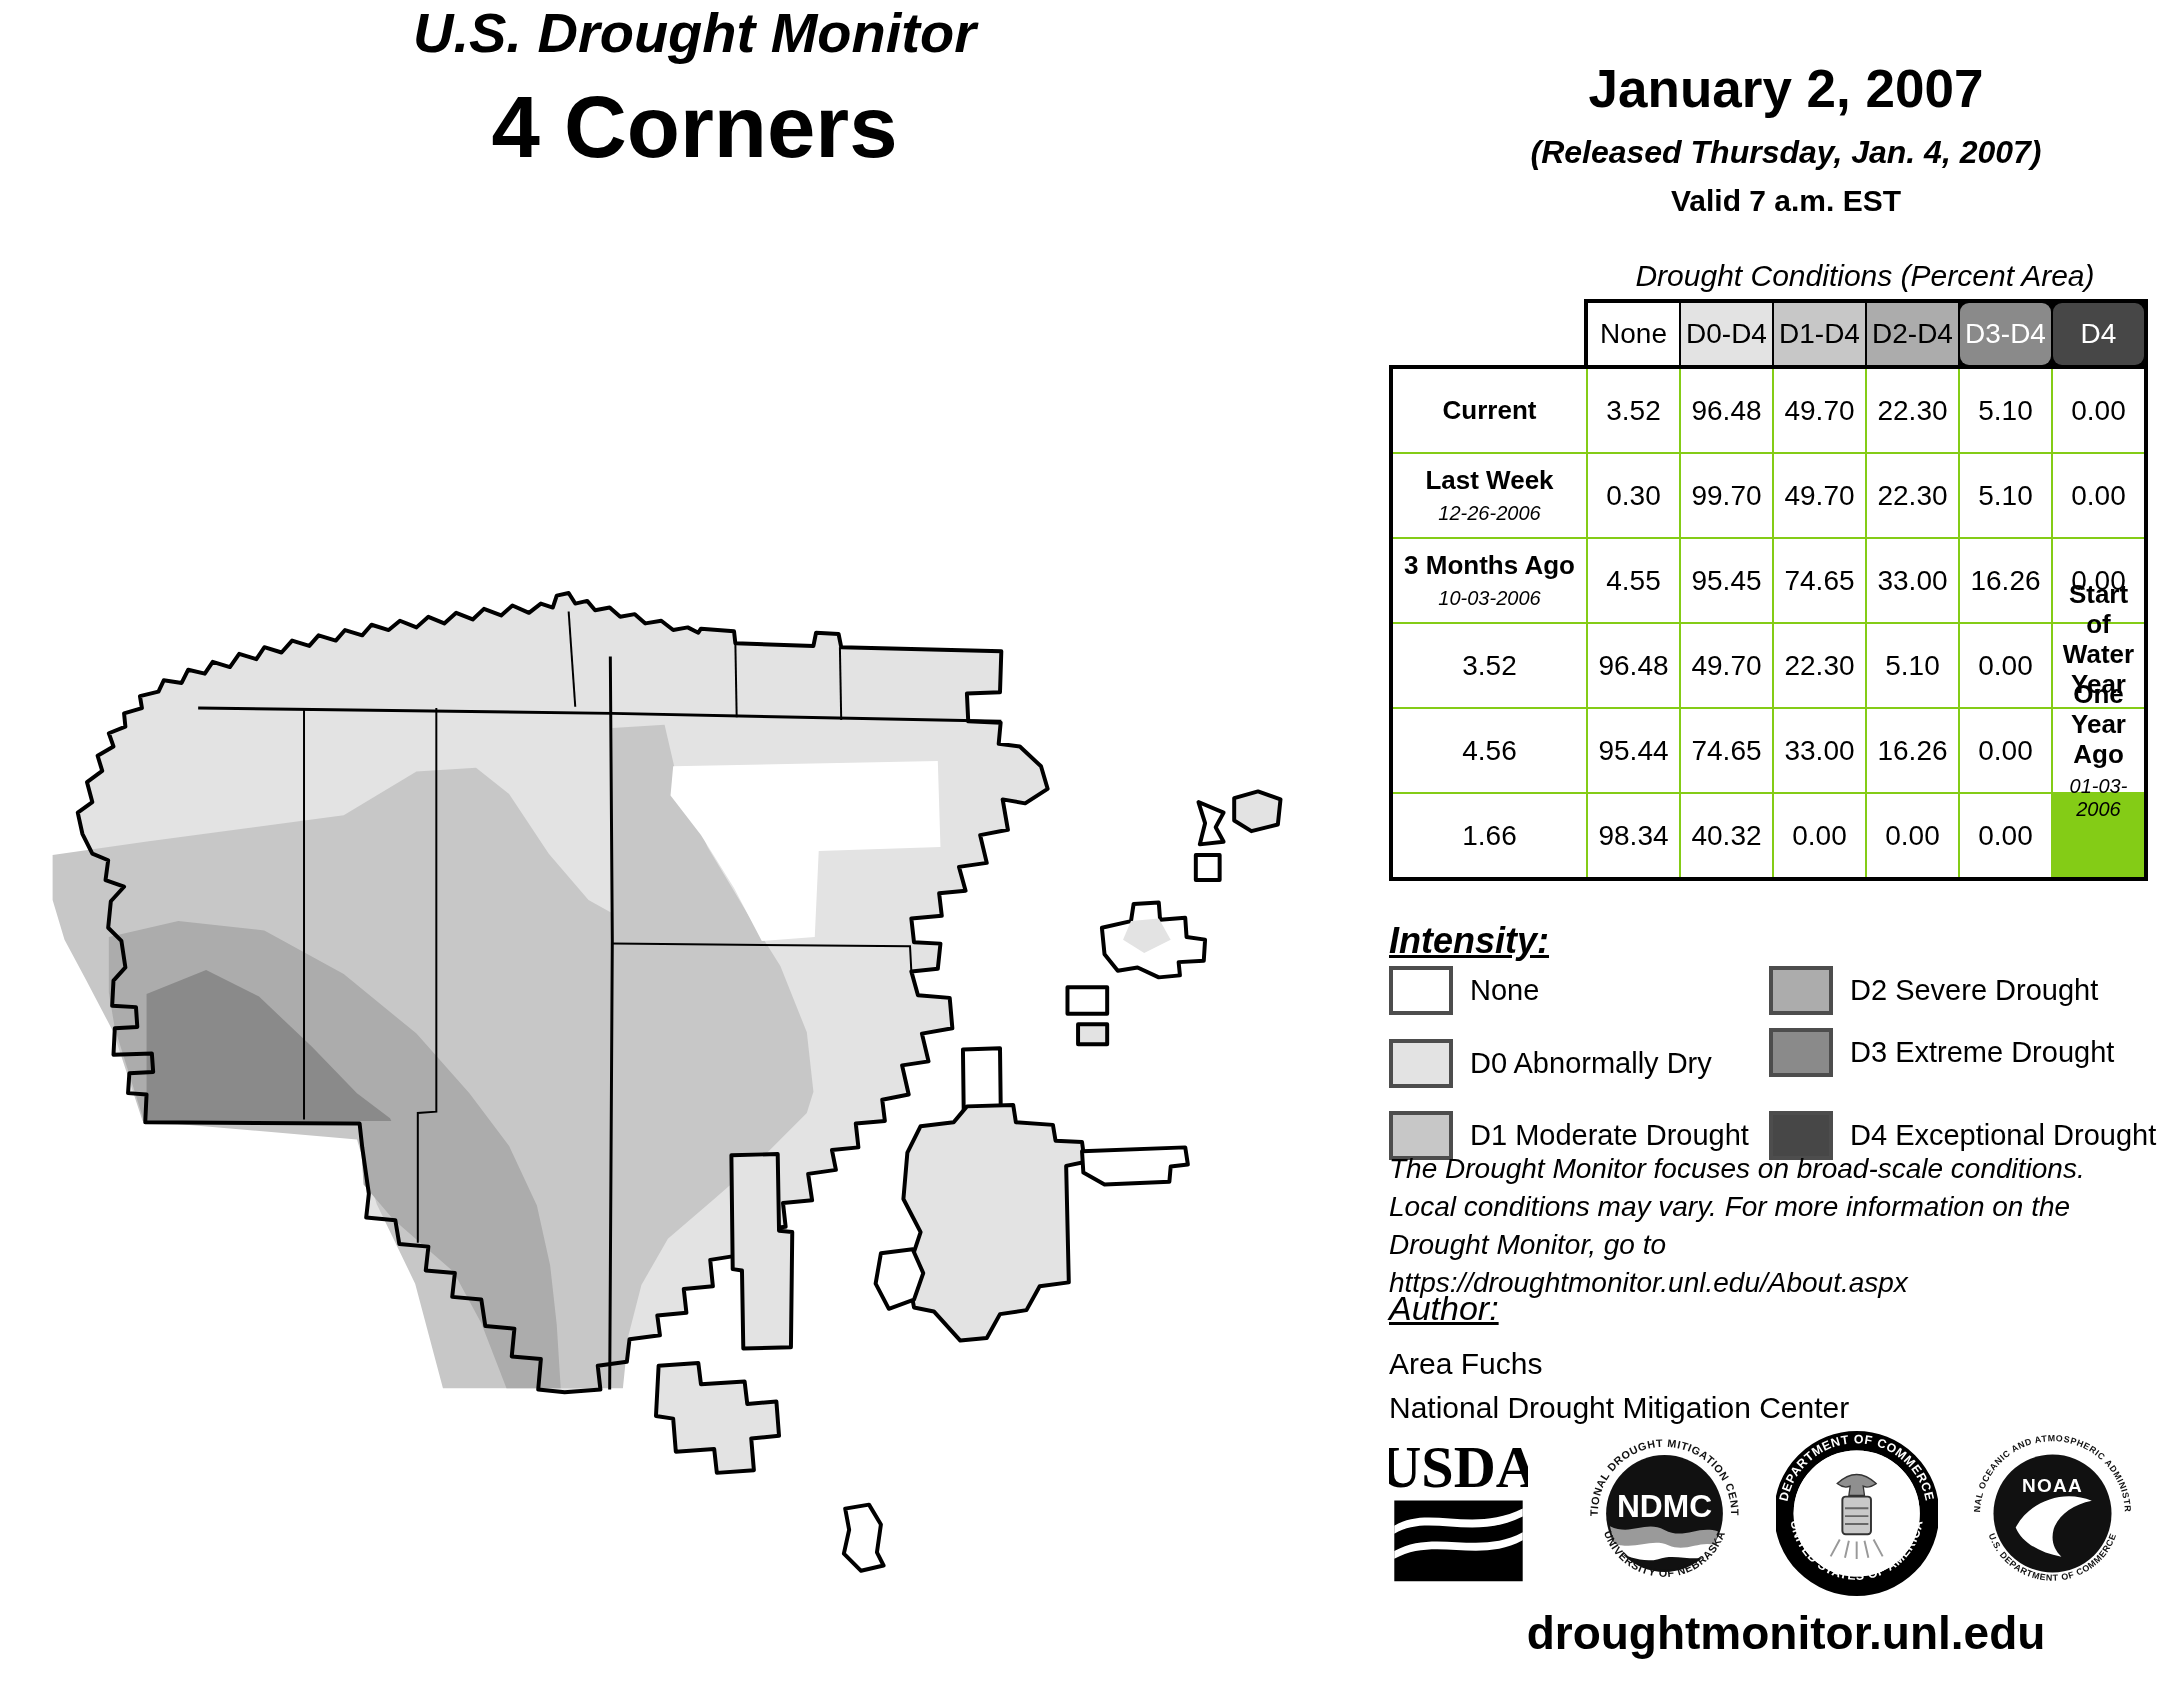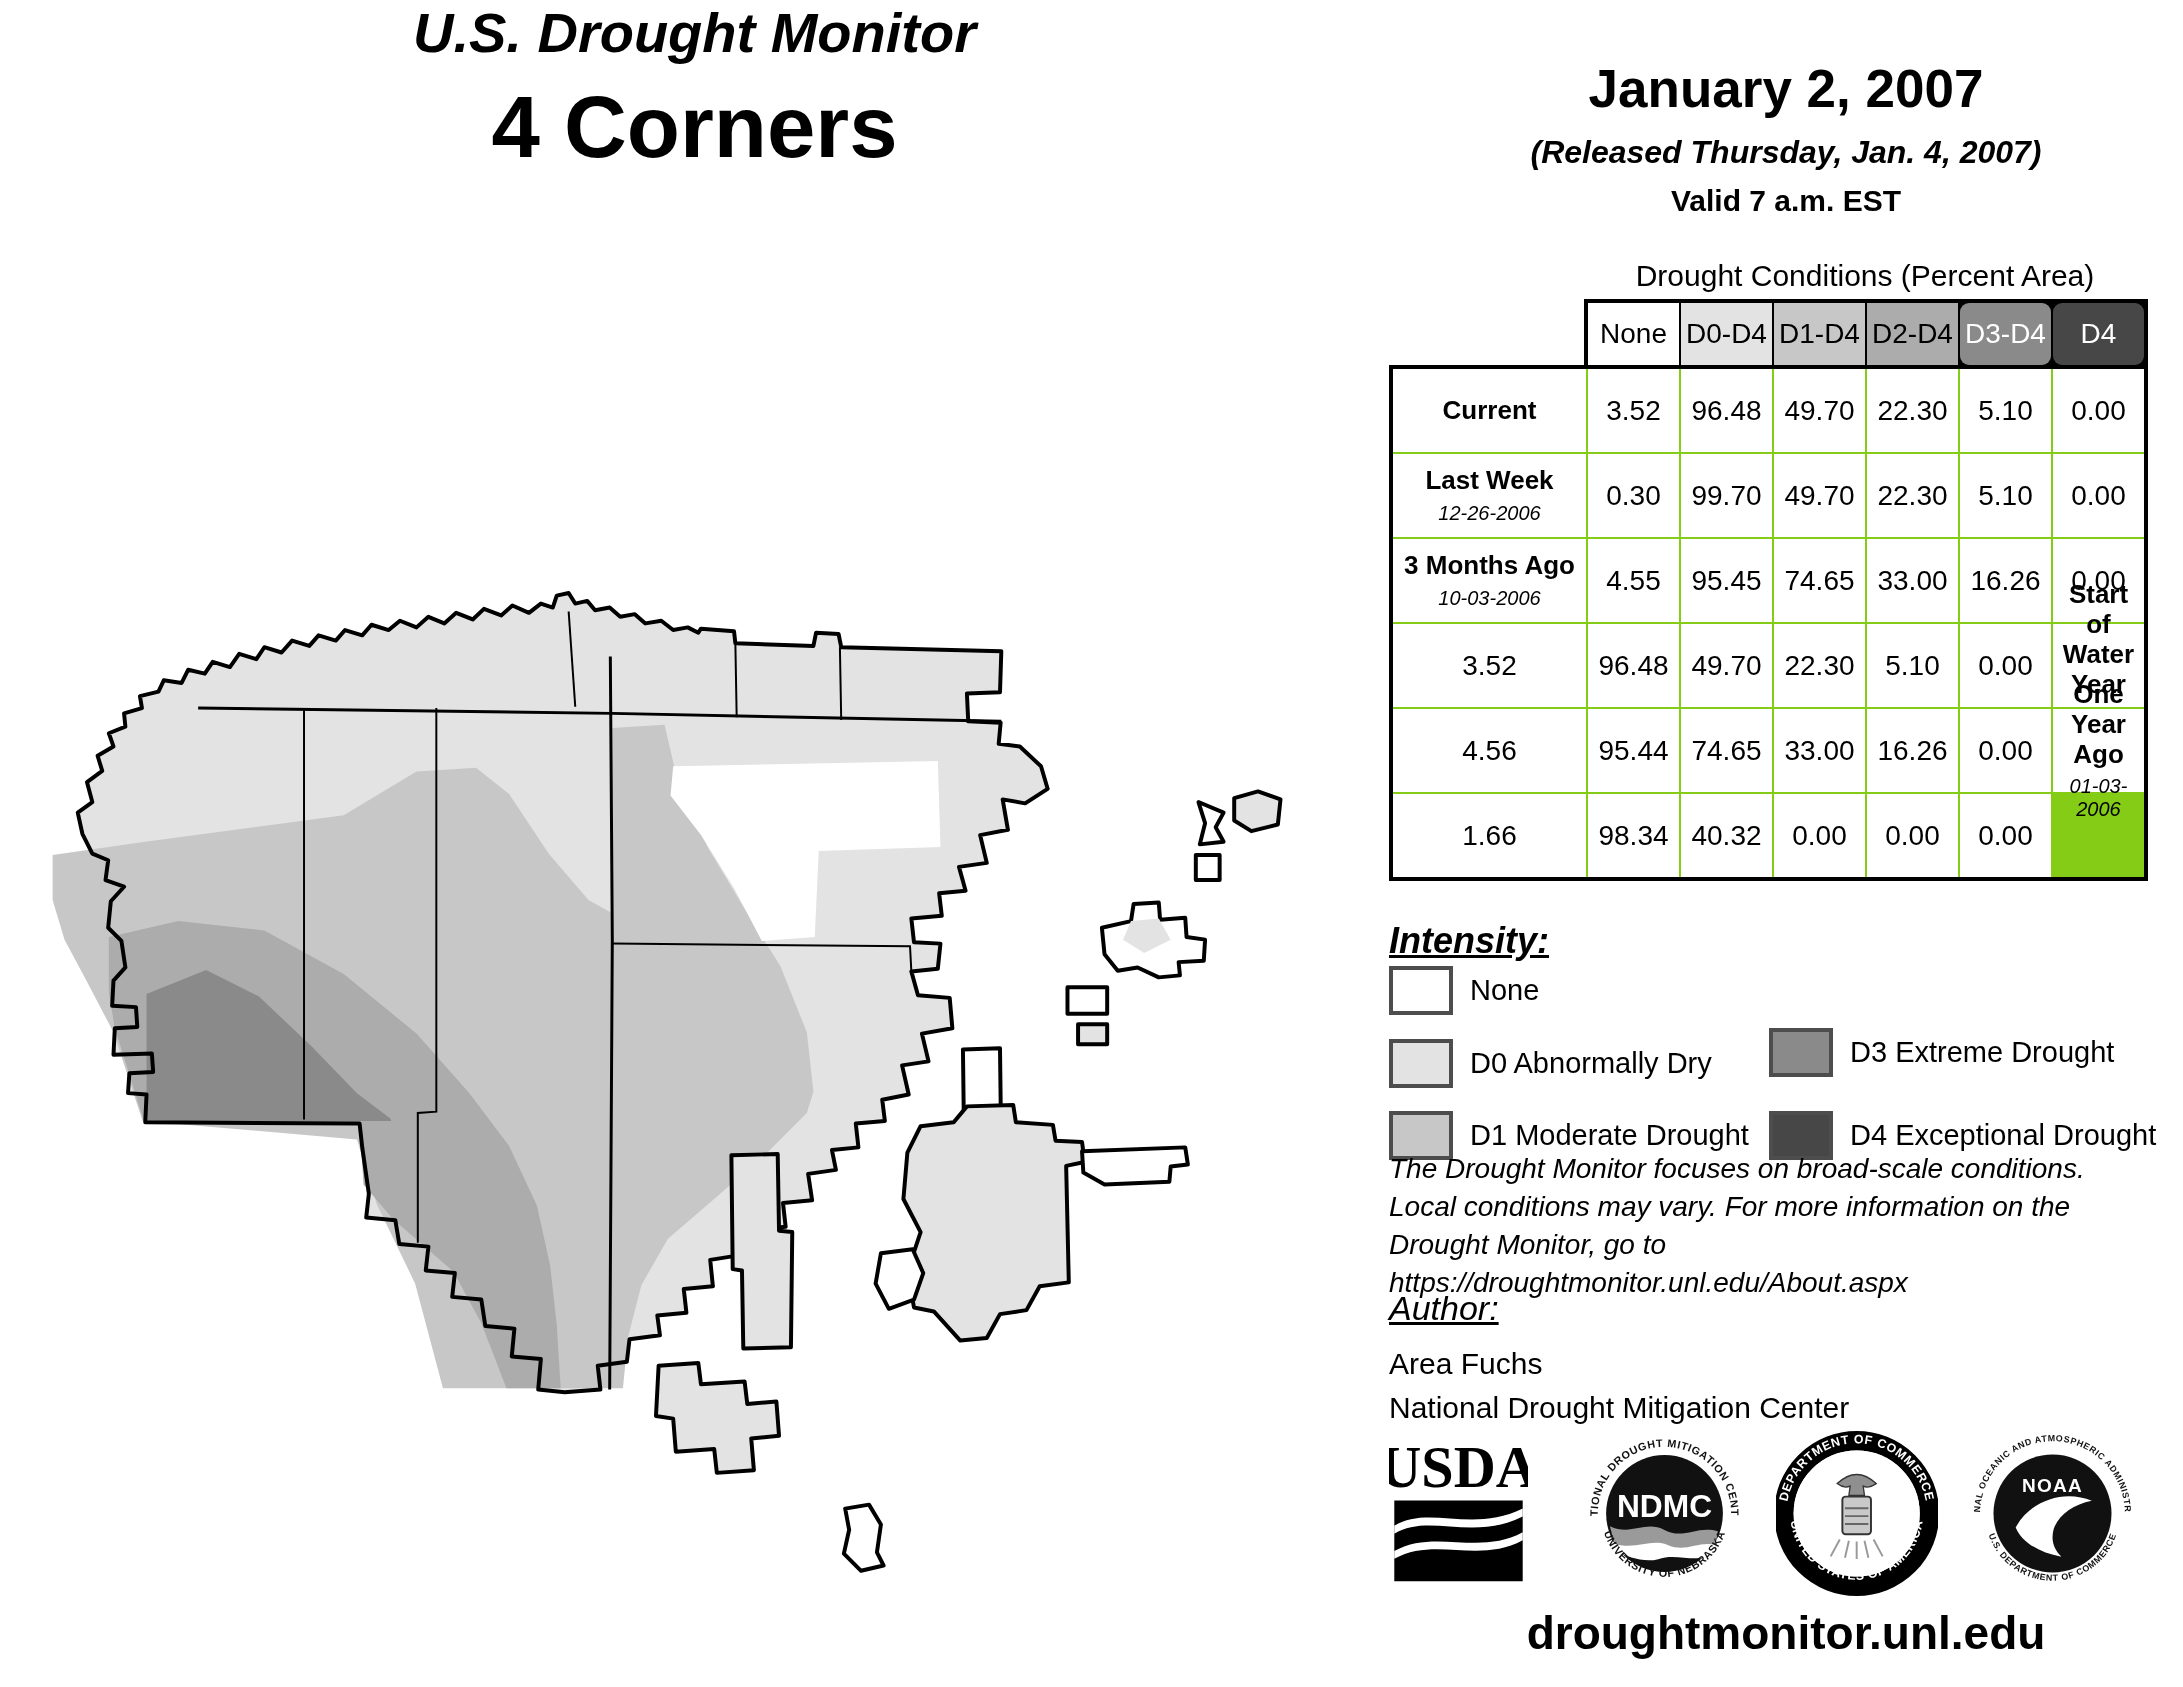--- a/index.html
+++ b/index.html
@@ -22,21 +22,21 @@
 
   
   .right-col { left:1389px; top:0; width:794px; height:1687px; }
 
   .date-block { left:0; top:58px; width:794px; text-align:center; }
   .date-main { font-size:53px; font-weight:bold; }
   .date-released { font-size:32px; font-weight:bold; font-style:italic; margin-top:14.6px; }
   .date-valid { font-size:30px; font-weight:bold; margin-top:13.2px; }
 
   .tbl-title { left:185px; top:259px; width:582px; text-align:center;
-               font-size:30px; }
+               font-size:30px; font-style:italic; }
 
   .header-strip { left:195px; top:299px; display:grid;
                   grid-template-columns:repeat(6,91px); grid-auto-rows:62px;
                   gap:2px; background:#000; border:4px solid #000; }
   .header-strip .hcell { display:flex; align-items:center; justify-content:center;
                          font-size:28px; background:#fff; }
   .hc-light { color:#000; } .hc-dark { color:#fff;border-radius:9px; }
 
   .body-grid { left:0; top:365px; display:grid;
                grid-template-columns:193px repeat(6,91px); grid-auto-rows:83px;
@@ -277,20 +277,24 @@
     <div class="legend-label">None</div>
   </div>
   <div class="abs legend-item" style="left:0; top:1039px;">
     <div class="swatch" style="background-color: rgb(227, 227, 227);"></div>
     <div class="legend-label">D0 Abnormally Dry</div>
   </div>
   <div class="abs legend-item" style="left:0; top:1111px;">
     <div class="swatch" style="background-color: rgb(199, 199, 199);"></div>
     <div class="legend-label">D1 Moderate Drought</div>
   </div>
+  <div class="abs legend-item" style="left:380px; top:966px;">
+    <div class="swatch" style="background-color: rgb(172, 172, 172);"></div>
+    <div class="legend-label">D2 Severe Drought</div>
+  </div>
   <div class="abs legend-item" style="left:380px; top:1028px;">
     <div class="swatch" style="background-color: rgb(138, 138, 138);"></div>
     <div class="legend-label">D3 Extreme Drought</div>
   </div>
   <div class="abs legend-item" style="left:380px; top:1111px;">
     <div class="swatch" style="background-color: rgb(71, 71, 71);"></div>
     <div class="legend-label">D4 Exceptional Drought</div>
   </div>
 
   <div class="abs disclaimer">

